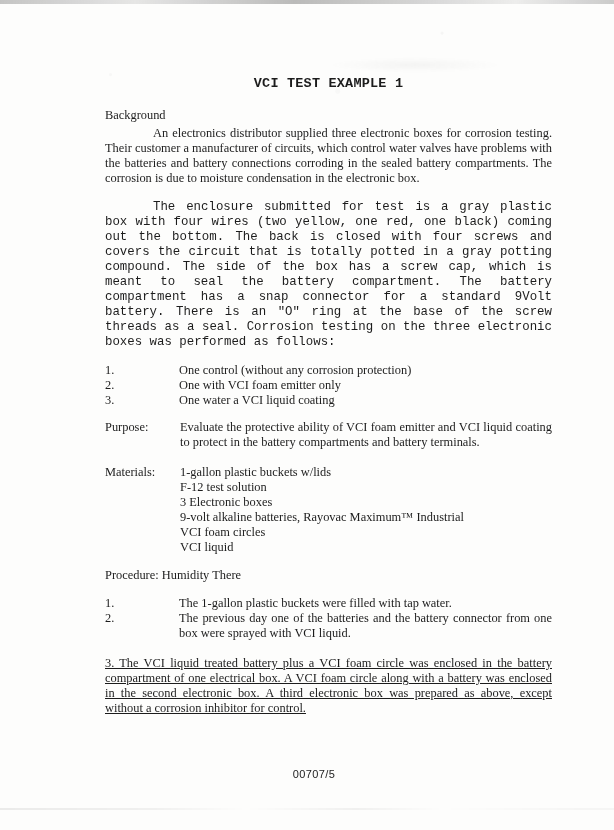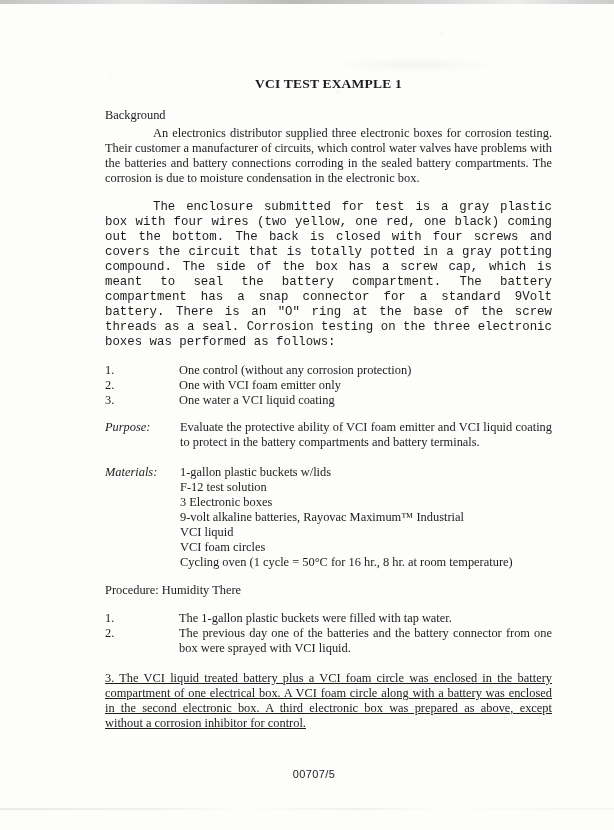--- a/index.html
+++ b/index.html
@@ -60,20 +60,21 @@
     filter: blur(0.4px);
   }
 
   .title {
     text-align: center;
     font-weight: bold;
     font-size: 13.5px;
     line-height: 16px;
     margin: 0 0 16px 0;
     letter-spacing: 0.2px;
+    font-family: Liberation Mono, monospace;
   }
   .heading {
     margin: 13px 0 3px 0;
   }
   .para {
     margin: 0 0 14px 0;
     text-align: justify;
   }
   .para.indent {
     text-indent: 48px;
@@ -89,21 +90,21 @@
   }
   .num-row .txt {
     flex: 1 1 auto;
     text-align: justify;
     margin-left: 40px;
   }
   .num-row .txt.nojust { text-align: left; }
 
   .labeled { display: flex; margin: 0 0 15px 0; }
   .labeled.tight { margin-bottom: 12px; }
-  .labeled .label { flex: 0 0 75px; font-style: italic; }
+  .labeled .label { flex: 0 0 75px; }
   .labeled .content { flex: 1 1 auto; }
   .labeled .content.just { text-align: justify; }
   .labeled .content .line { white-space: nowrap; }
 
   .proc-heading { margin: 13px 0 13px 0; }
   .proc-list { margin-bottom: 15px; }
   .para.last { margin-bottom: 0; text-decoration: underline; }
 
   .footer {
     position: absolute;
@@ -156,23 +157,22 @@
   </div>
 
 
   <div class="labeled tight">
     <span class="label">Materials:</span>
     <div class="content">
       <div class="line">1-gallon plastic buckets w/lids</div>
       <div class="line">F-12 test solution</div>
       <div class="line">3 Electronic boxes</div>
       <div class="line">9-volt alkaline batteries, Rayovac Maximum™ Industrial</div>
+      <div class="line">VCI foam circles</div>
       <div class="line">VCI liquid</div>
-      <div class="line">VCI foam circles</div>
-      <div class="line">Cycling oven (1 cycle = 50°C for 16 hr., 8 hr. at room temperature)</div>
     </div>
   </div>
 
   <div class="proc-heading">Procedure: Humidity There</div>
 
   <div class="num-list proc-list">
     <div class="num-row">
       <span class="num">1.</span>
       <span class="txt nojust">The 1-gallon plastic buckets were filled with tap water.</span>
     </div>

